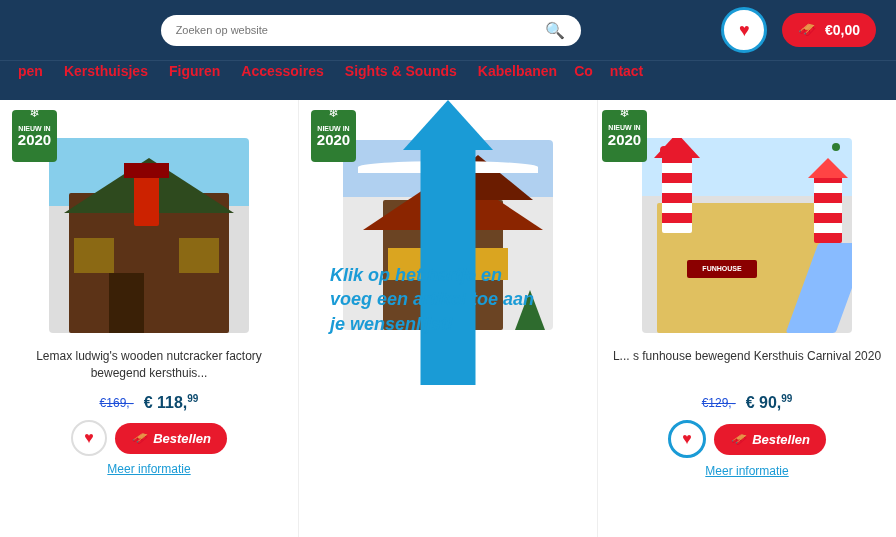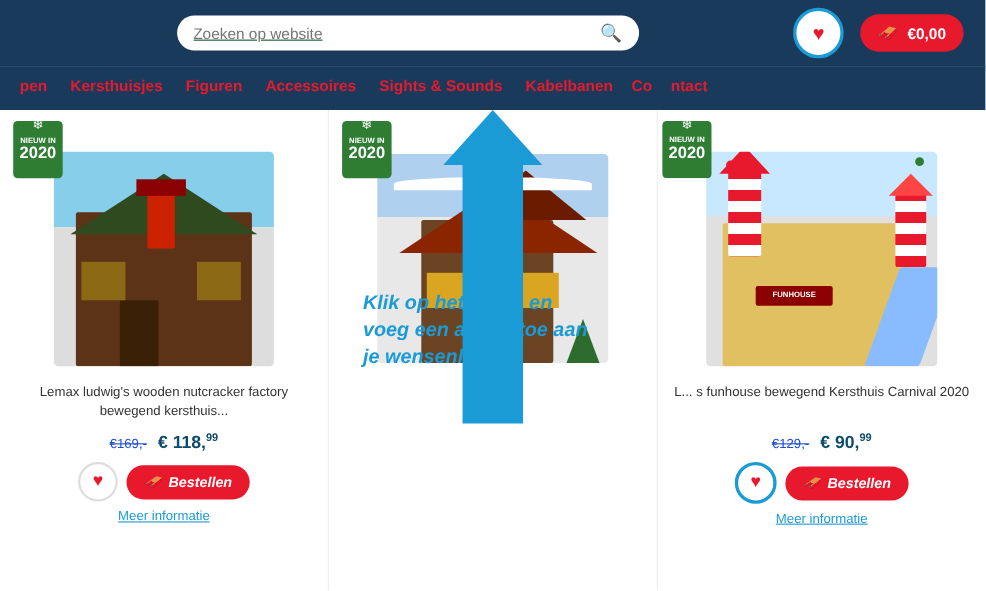--- a/index.html
+++ b/index.html
@@ -25,25 +25,24 @@
       border-radius: 25px;
       display: flex;
       align-items: center;
       padding: 6px 15px;
       width: 420px;
       gap: 8px;
     }
     .search-bar input {
       border: none;
       outline: none;
-      font-size: 14px;
+      font-size: 11px;
       color: #14532d;
       width: 100%;
       background: transparent;
-      text-decoration: underline;
     }
     .header-right {
       display: flex;
       align-items: center;
       gap: 15px;
     }
     .wishlist-btn {
       background: #fff;
       border: 3px solid #1a9bd6;
       border-radius: 50%;
@@ -67,22 +66,22 @@
       display: flex;
       align-items: center;
       gap: 8px;
       cursor: pointer;
     }
 
     
     .nav {
       background: #1a3a5c;
       display: flex;
-      align-items: flex-start;
-      padding: 4px 10px;
+      align-items: flex-end;
+      padding: 16px 10px;
       height: 40px;
       gap: 5px;
       border-top: 1px solid #2a4a6c;
     }
     .nav-item {
       color: #e8192c;
       font-weight: bold;
       font-size: 14px;
       padding: 5px 8px;
       cursor: pointer;

